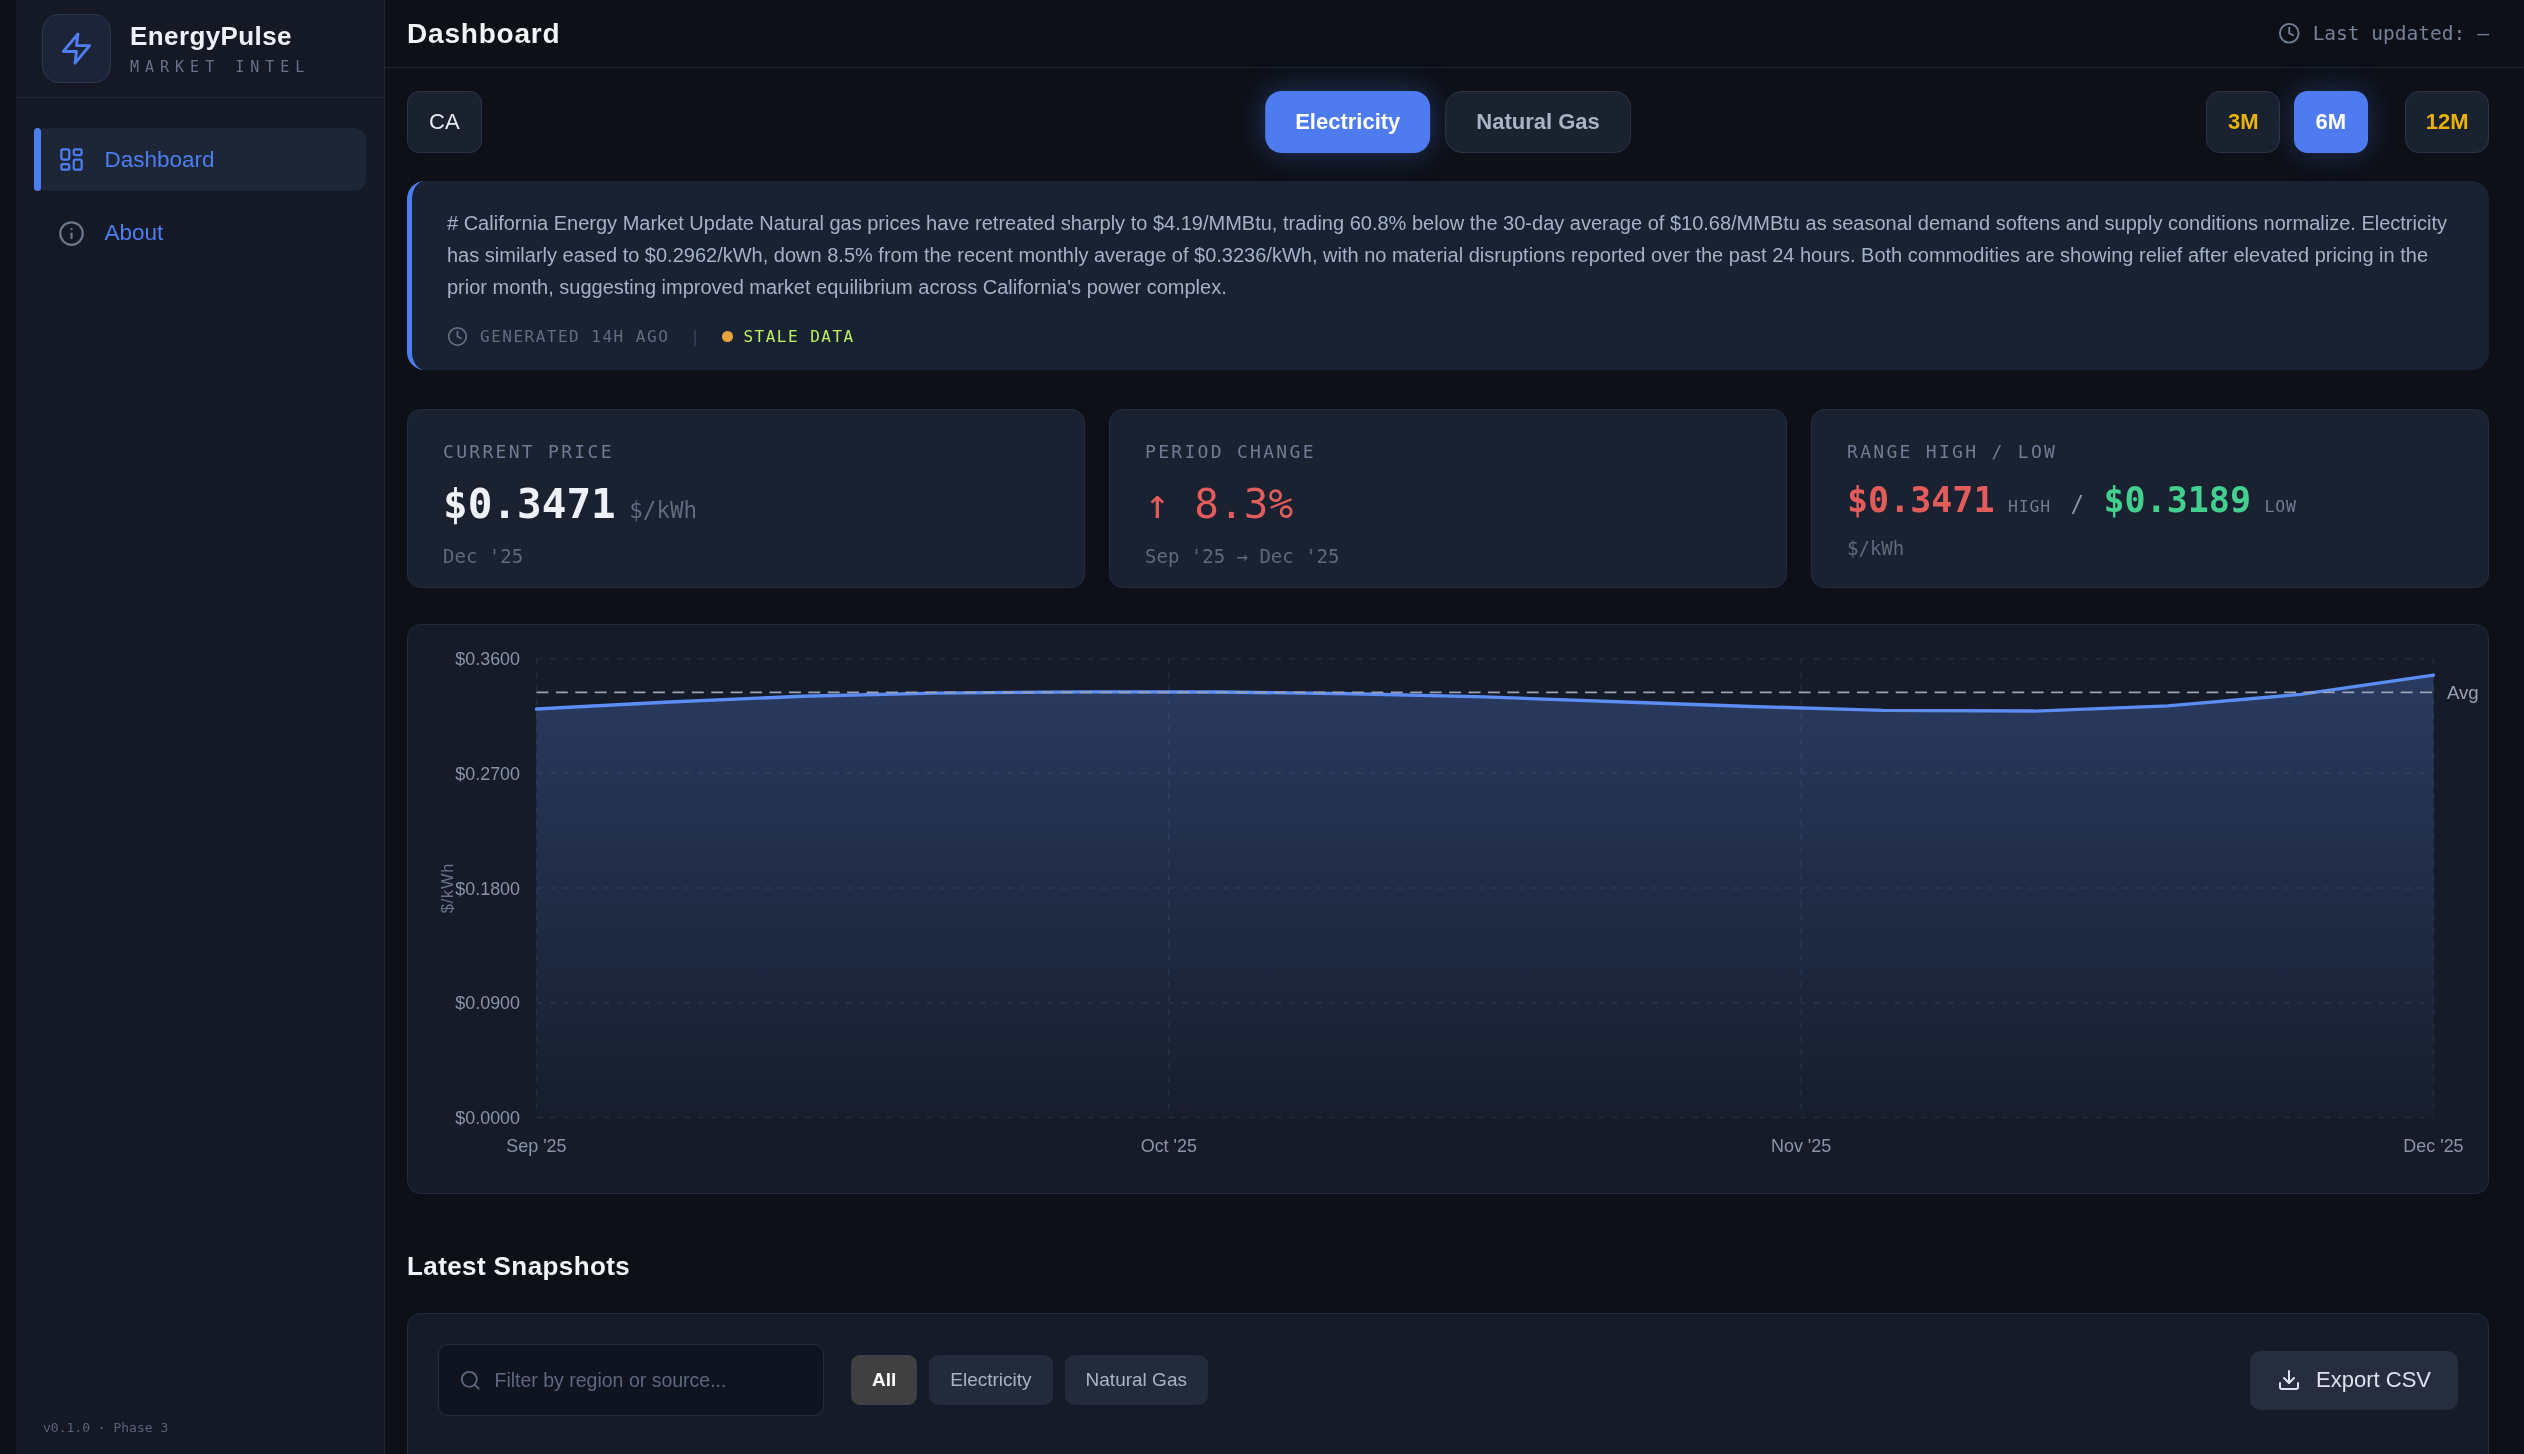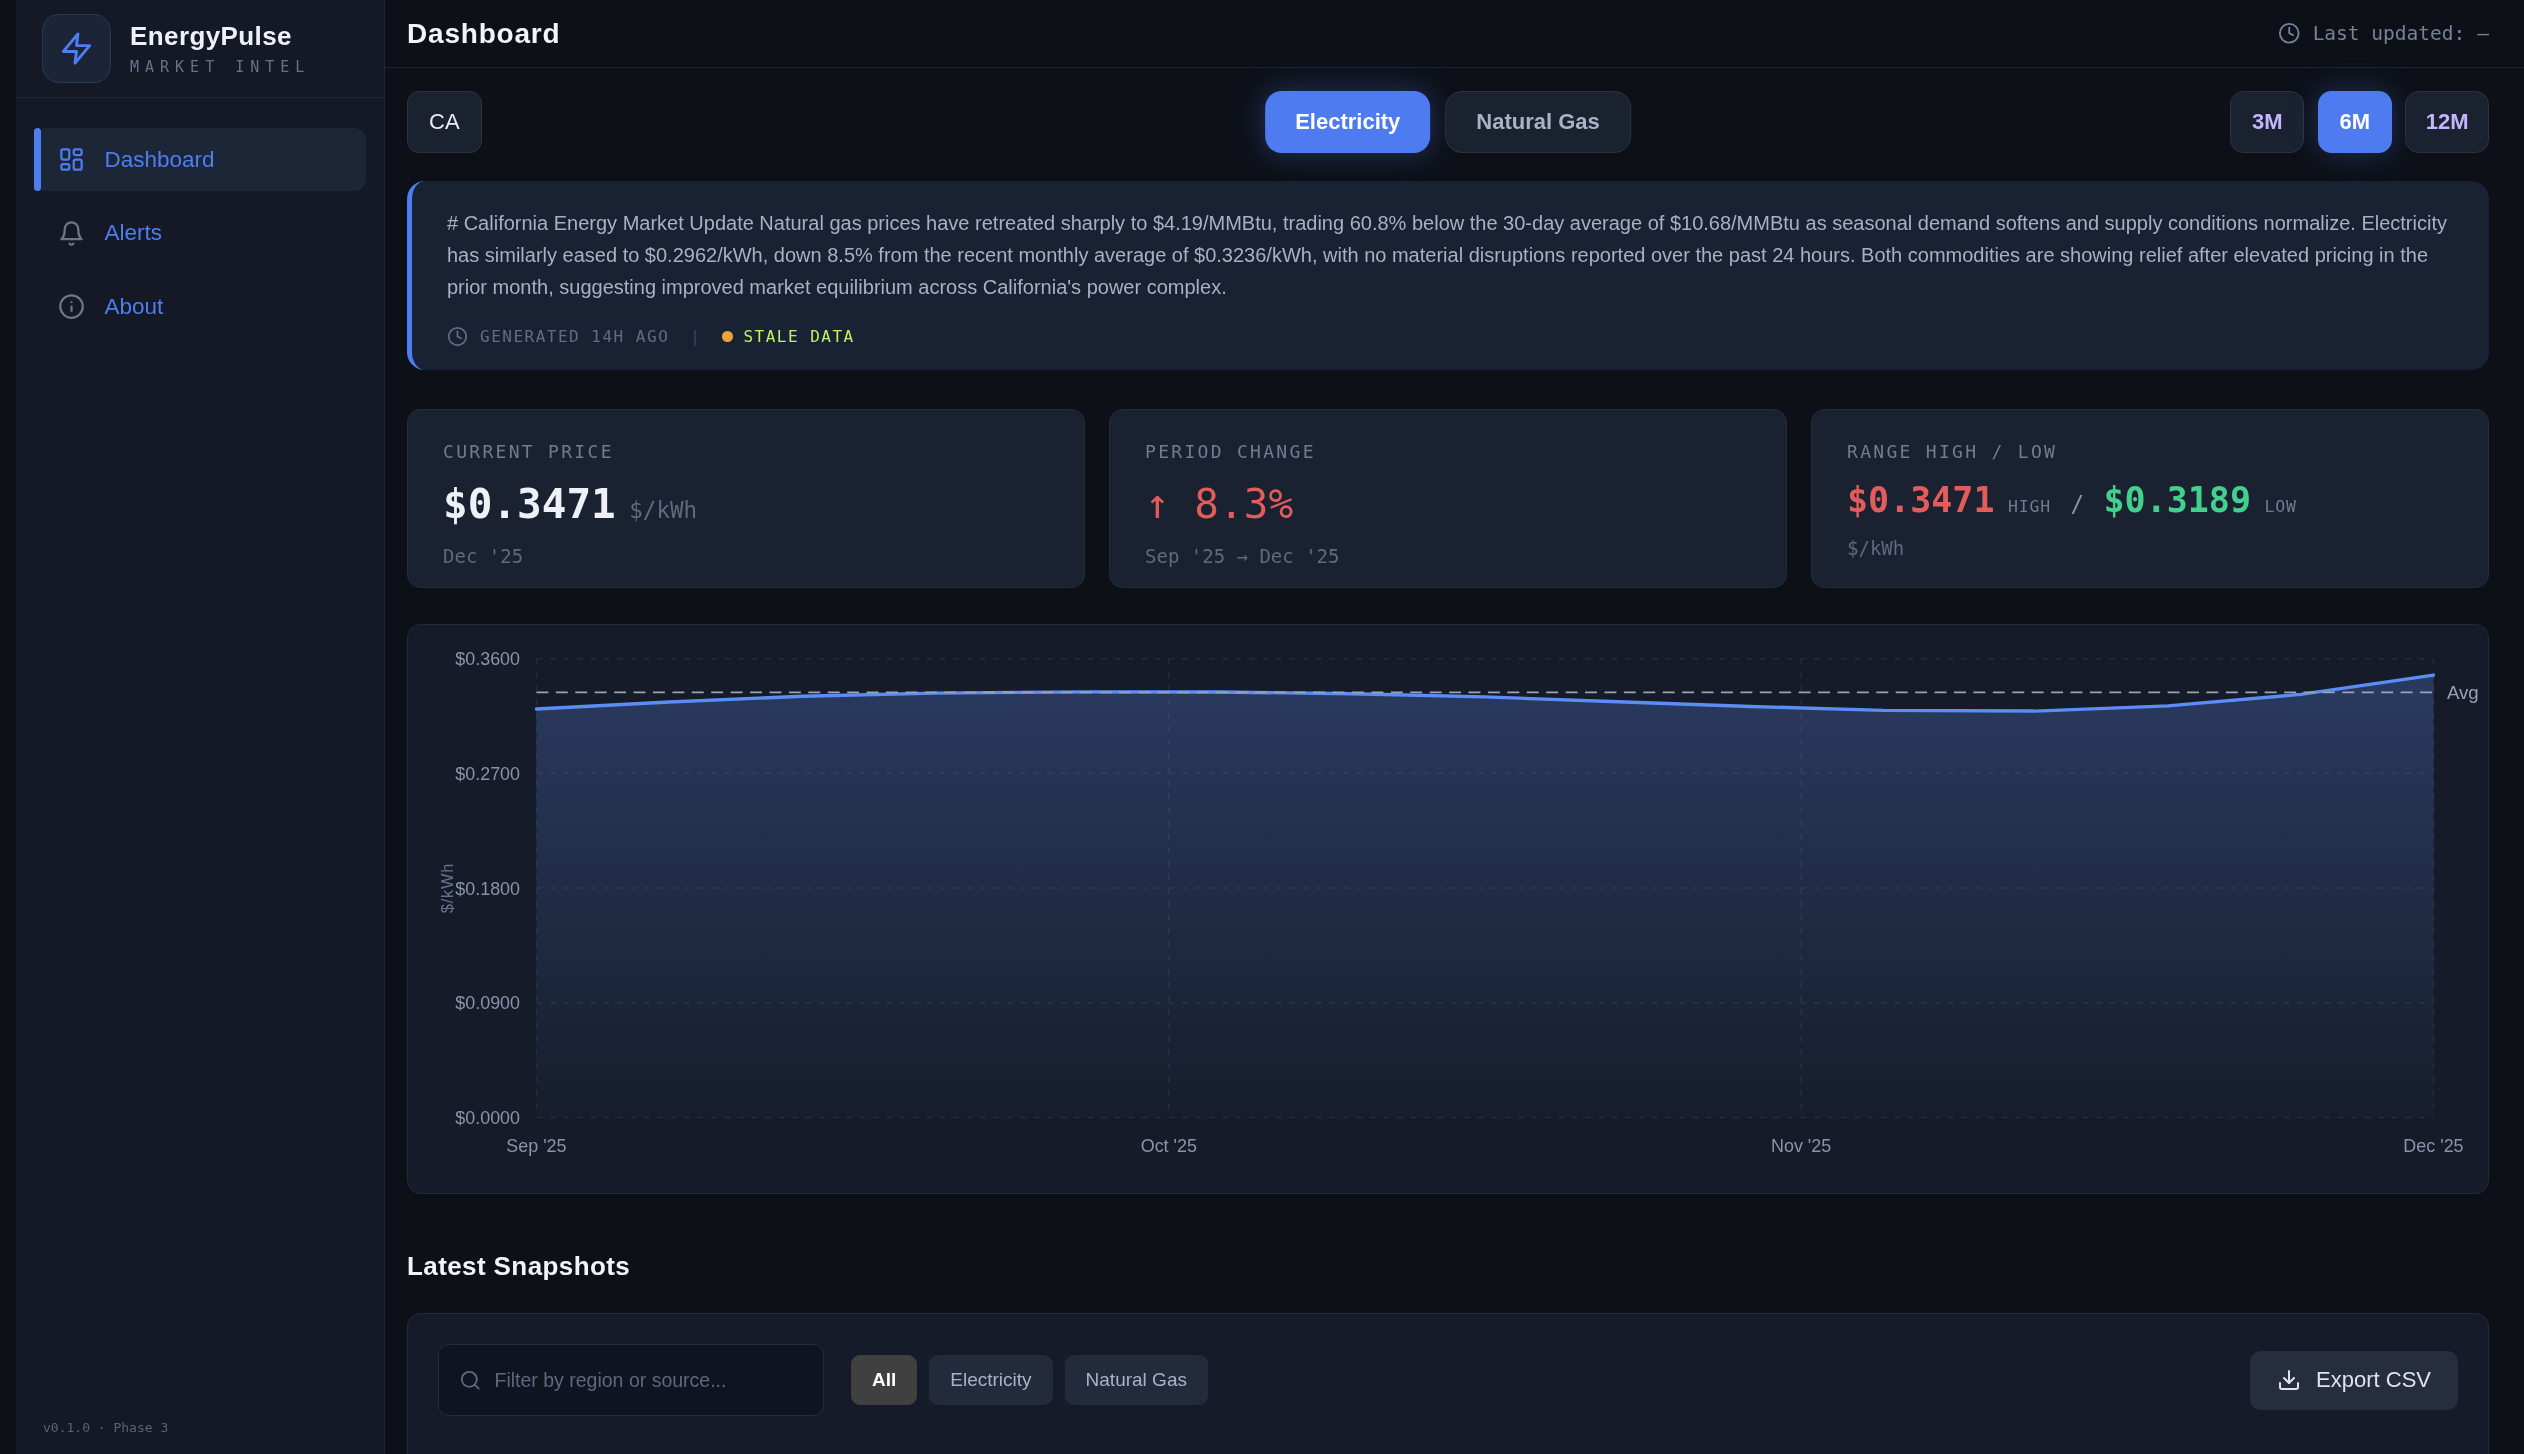--- a/index.html
+++ b/index.html
@@ -43,21 +43,21 @@
     display:flex; align-items:center; justify-content:center; cursor:pointer; }
   .seg-group { position:absolute; left:50%; transform:translateX(-50%); display:flex; gap:15px; }
   .seg { height:62px; padding:0 30px; border-radius:16.5px; font-size:22px; font-weight:600;
     display:flex; align-items:center; cursor:pointer; }
   .seg.active { background:#4e7bf0; color:#ffffff; box-shadow:0 0 30px rgba(78,123,240,.35); }
   .seg:not(.active) { background:#1a212f; border:1.5px solid #2b3447; color:#a9b3c5; }
   .range-group { margin-left:auto; display:flex; gap:13.5px; }
   .range-btn { height:62px; min-width:74px; padding:0 19.5px; border-radius:13.5px; font-size:22px;
     font-weight:bold; display:flex; align-items:center; justify-content:center; cursor:pointer; }
   .range-btn.active { background:#4e7bf0; color:#fff; box-shadow:0 0 30px rgba(78,123,240,.3); }
-  .range-btn:not(.active) { background:#1a212f; border:1.5px solid #2b3447; color:#c4b5fd; }
+  .range-btn:not(.active) { background:#1a212f; border:1.5px solid #2b3447; color:#eab308;margin-left:24px; }
 
   .summary { margin:28.5px 36px 0; background:#192233; border-radius:18px;
     border-left:5.3px solid #4d7ef0; padding:25.5px 35px 22.5px; }
   .summary-text { color:#a4b1c7; font-size:20px; line-height:1.62; max-width:2026px; }
   .summary-meta { margin-top:22.5px; display:flex; align-items:center; gap:12px;
     font-family:"DejaVu Sans Mono",monospace; font-size:16px; letter-spacing:1.5px; color:#626d84; }
   .meta-sep { color:#3d4660; margin:0 9px; }
   .stale { display:flex; align-items:center; gap:10.5px; color:#bef264; font-weight:normal; }
   .stale-dot { width:10.5px; height:10.5px; border-radius:50%; background:#e8a33d; }
 
@@ -130,29 +130,20 @@
     <div class="nav-item active">
       <span class="nicon">
         <svg width="27" height="27" viewBox="0 0 24 24" fill="none" stroke="currentColor" stroke-width="2" stroke-linejoin="round">
             <rect x="3" y="3" width="7" height="9" rx="1.5"></rect>
             <rect x="14" y="3" width="7" height="5" rx="1.5"></rect>
             <rect x="14" y="12" width="7" height="9" rx="1.5"></rect>
             <rect x="3" y="16" width="7" height="5" rx="1.5"></rect>
           </svg>
       </span>
       <span>Dashboard</span>
-    </div>
-    <div class="nav-item">
-      <span class="nicon">
-        <svg width="27" height="27" viewBox="0 0 24 24" fill="none" stroke="currentColor" stroke-width="2" stroke-linecap="round" stroke-linejoin="round">
-            <path d="M18 8a6 6 0 0 0-12 0c0 7-3 9-3 9h18s-3-2-3-9"></path>
-            <path d="M13.73 21a2 2 0 0 1-3.46 0"></path>
-          </svg>
-      </span>
-      <span>Alerts</span>
     </div>
     <div class="nav-item">
       <span class="nicon">
         <svg width="27" height="27" viewBox="0 0 24 24" fill="none" stroke="currentColor" stroke-width="2" stroke-linecap="round">
             <circle cx="12" cy="12" r="10"></circle>
             <path d="M12 16v-4"></path>
             <path d="M12 8h.01"></path>
           </svg>
       </span>
       <span>About</span>

